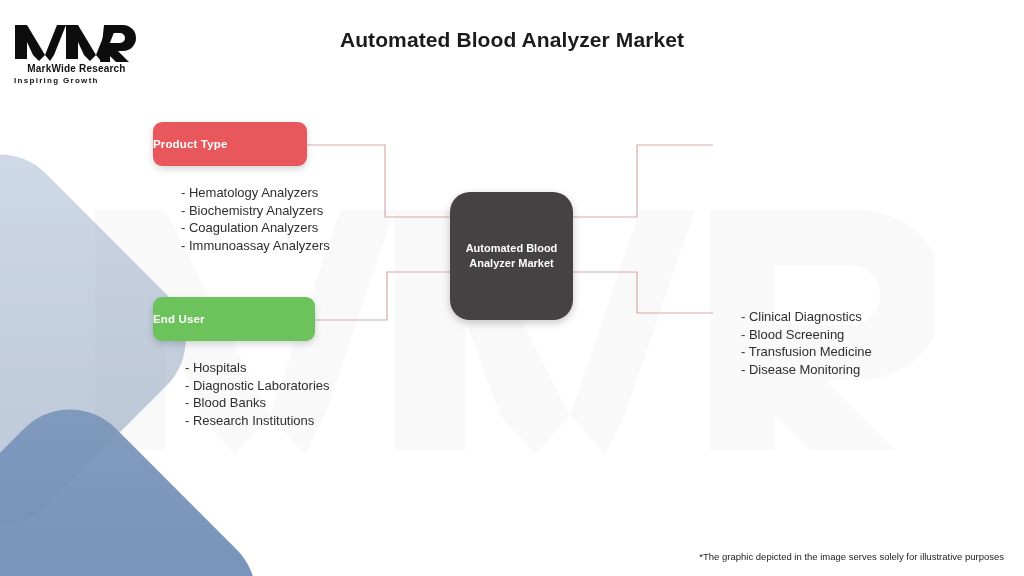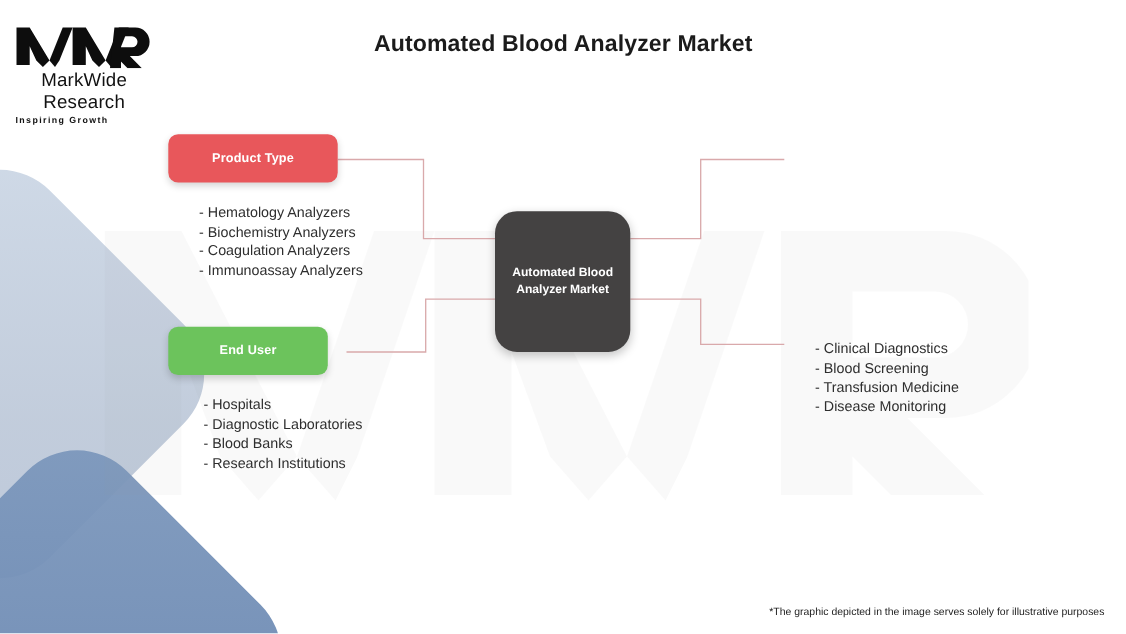--- a/index.html
+++ b/index.html
@@ -28,21 +28,21 @@
   .watermark{
     position:absolute;left:95px;top:200px;width:840px;height:260px;
     opacity:.05;pointer-events:none;
   }
   .watermark svg{display:block;width:100%;height:100%;}
 
   
   .logo{position:absolute;left:14px;top:22px;width:125px;height:62px;}
   .logo-mark{width:125px;height:40px;display:block;}
   .logo-name{
-    font-size:17px;font-weight:normal;color:#111;text-align:center;
+    font-size:10px;font-weight:bold;color:#111;text-align:center;
     letter-spacing:.2px;margin-top:1px;
   }
   .logo-tag{
     font-size:8px;font-weight:bold;color:#111;
     letter-spacing:1.3px;margin-top:2px;
   }
 
   
   .title{
     position:absolute;left:0;top:28px;width:1024px;text-align:center;
@@ -60,39 +60,39 @@
     display:flex;align-items:center;justify-content:center;text-align:center;
   }
   .center-node span{
     color:#fff;font-size:11px;font-weight:bold;line-height:15px;
     padding:0 8px;display:block;
   }
 
   
   .cat{position:absolute;}
   .cat-pill{
-    height:44px;border-radius:9px;display:flex;align-items:center;justify-content:center;
+    height:44px;border-radius:9px;display:flex;align-items:center;
     box-shadow:0 3px 7px rgba(0,0,0,.17);
   }
   .cat-pill span{color:#fff;font-size:11.5px;font-weight:bold;letter-spacing:.15px;}
   .cat-list{margin:0;padding:0;list-style:none;margin-top:18px;}
   .cat-list li{
     font-size:13px;color:#2e2e2e;line-height:17.5px;white-space:nowrap;
   }
 
   #cat-product{left:153px;top:122px;}
   #cat-product .cat-pill{width:154px;background:#e8575b;}
   #cat-product .cat-list{padding-left:28px;}
 
   #cat-technology{left:713px;top:122px;}
   #cat-technology .cat-pill{width:154px;background:#9b6dfa;}
   #cat-technology .cat-list{padding-left:28px;}
 
   #cat-enduser{left:153px;top:297px;}
-  #cat-enduser .cat-pill{width:145px;background:#6cc35c;}
+  #cat-enduser .cat-pill{width:162px;background:#6cc35c;}
   #cat-enduser .cat-list{padding-left:32px;}
 
   #cat-application{left:713px;top:290px;}
   #cat-application .cat-pill{width:154px;background:#ebd12f;}
   #cat-application .cat-list{padding-left:28px;}
 
   
   .source{
     position:absolute;left:393px;top:544px;
     font-size:11.5px;font-weight:bold;color:#121212;

